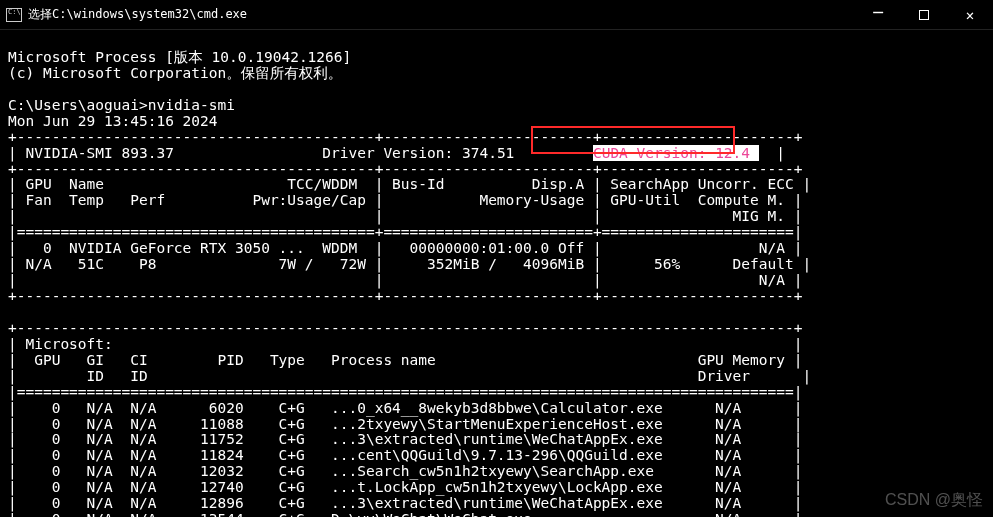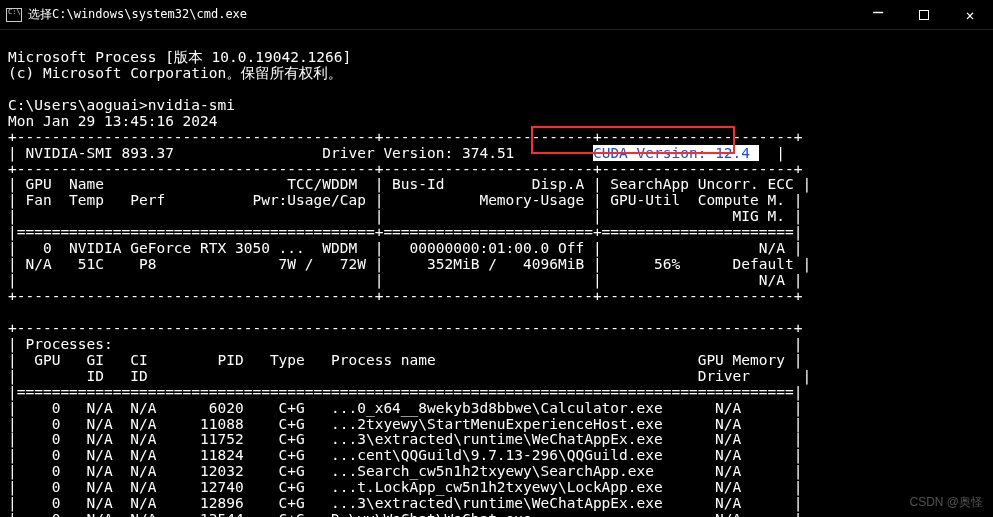--- a/index.html
+++ b/index.html
@@ -71,28 +71,28 @@
       letter-spacing: 0;
     }
     .highlight-box {
       position: absolute;
       border: 2px solid #ff2a2a;
       background: transparent;
       pointer-events: none;
     }
     .cuda-highlight {
       background: #fff;
-      color: #1d4ed8;
+      color: #ec4899;
     }
     .watermark {
       position: absolute;
       bottom: 6px;
       right: 10px;
       color: rgba(200,200,200,0.4);
-      font-size: 12px;
+      font-size: 16px;
       font-family: sans-serif;
     }
     .minus { font-size: 16px; position: relative; top: -3px; }
     .square { width: 10px; height: 10px; border: 1px solid #fff; }
     .cross { font-size: 14px; }
   </style>
 </head>
 <body>
 
 <div class="titlebar">
@@ -111,35 +111,35 @@
         <span class="cross">✕</span>
       </div>
   </div>
 </div>
 
 <div class="terminal">
 <span>Microsoft Process [版本 10.0.19042.1266]</span>
 <span>(c) Microsoft Corporation。保留所有权利。</span>
 
 <span>C:\Users\aoguai&gt;</span><span>nvidia-smi</span>
-<span>Mon Jan 29 13:45:16 2024       </span>
+<span>Mon Jun 29 13:45:16 2024       </span>
 <span>+-----------------------------------------+------------------------+----------------------+</span>
 | <span>NVIDIA-SMI 893.37</span>                 <span>Driver Version: 374.51</span>         <span class="cuda-highlight">CUDA Version: 12.4 </span>  |
 <span>+-----------------------------------------+------------------------+----------------------+</span>
 <span>| GPU  Name                     TCC/WDDM  | Bus-Id          Disp.A | SearchApp Uncorr. ECC |</span>
 <span>| Fan  Temp   Perf          Pwr:Usage/Cap |           Memory-Usage | GPU-Util  Compute M. |</span>
 <span>|                                         |                        |               MIG M. |</span>
 <span>|=========================================+========================+======================|</span>
 <span>|   0  NVIDIA GeForce RTX 3050 ...  WDDM  |   00000000:01:00.0 Off |                  N/A |</span>
 <span>| N/A   51C    P8              7W /   72W |     352MiB /   4096MiB |      56%      Default |</span>
 <span>|                                         |                        |                  N/A |</span>
 <span>+-----------------------------------------+------------------------+----------------------+</span>
                                                                                          
 <span>+-----------------------------------------------------------------------------------------+</span>
-<span>| Processes:                                                                              |</span>
+<span>| Microsoft:                                                                              |</span>
 <span>|  GPU   GI   CI        PID   Type   Process name                              GPU Memory |</span>
 <span>|        ID   ID                                                               Driver      |</span>
 <span>|=========================================================================================|</span>
 <span>|    0   N/A  N/A      6020    C+G   ...0_x64__8wekyb3d8bbwe\Calculator.exe      N/A      |</span>
 <span>|    0   N/A  N/A     11088    C+G   ...2txyewy\StartMenuExperienceHost.exe      N/A      |</span>
 <span>|    0   N/A  N/A     11752    C+G   ...3\extracted\runtime\WeChatAppEx.exe      N/A      |</span>
 <span>|    0   N/A  N/A     11824    C+G   ...cent\QQGuild\9.7.13-296\QQGuild.exe      N/A      |</span>
 <span>|    0   N/A  N/A     12032    C+G   ...Search_cw5n1h2txyewy\SearchApp.exe       N/A      |</span>
 <span>|    0   N/A  N/A     12740    C+G   ...t.LockApp_cw5n1h2txyewy\LockApp.exe      N/A      |</span>
 <span>|    0   N/A  N/A     12896    C+G   ...3\extracted\runtime\WeChatAppEx.exe      N/A      |</span>

